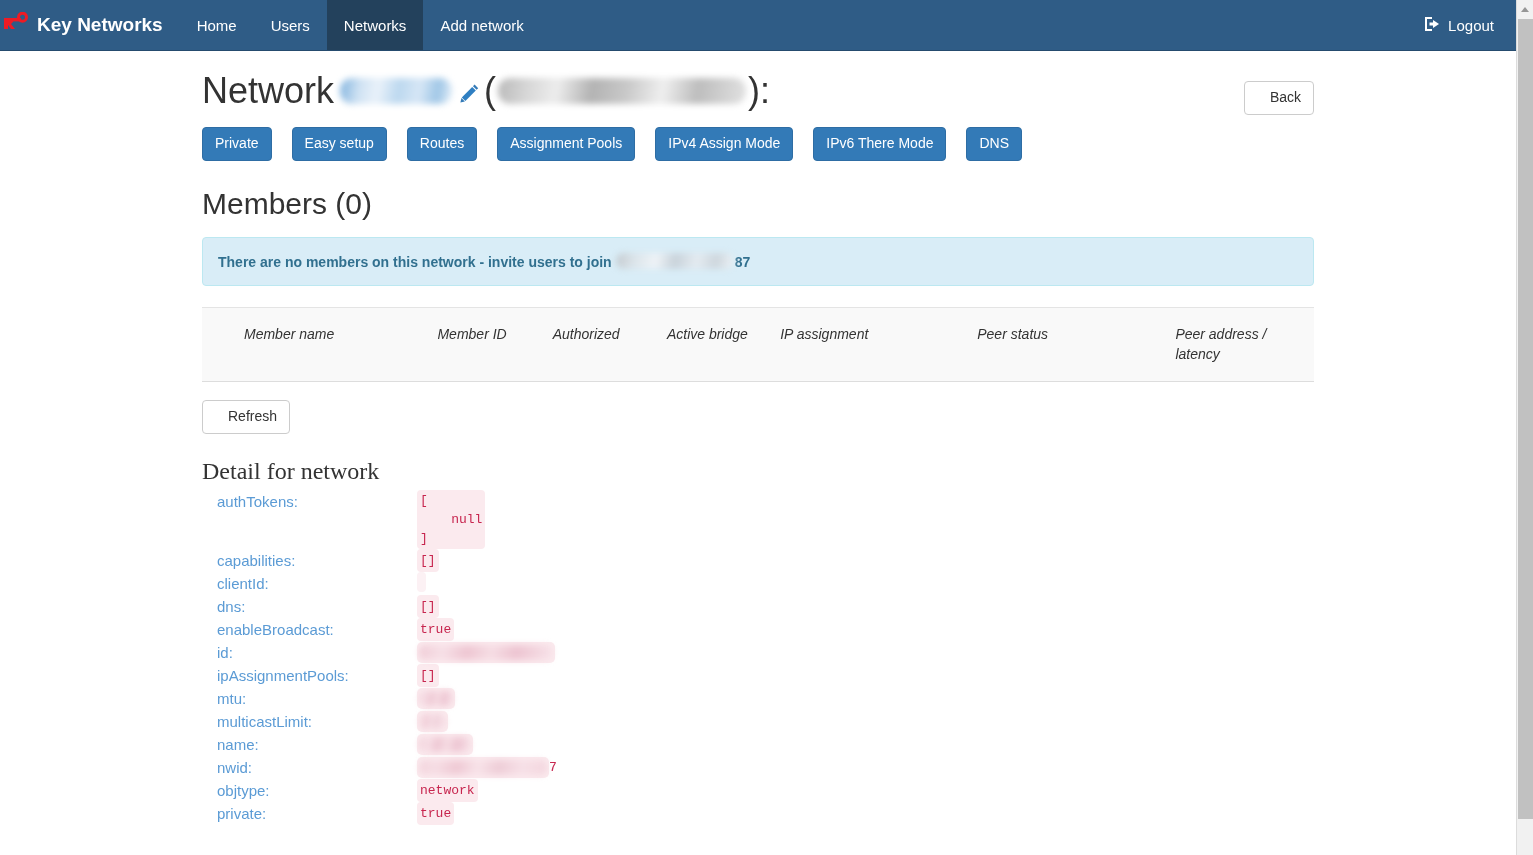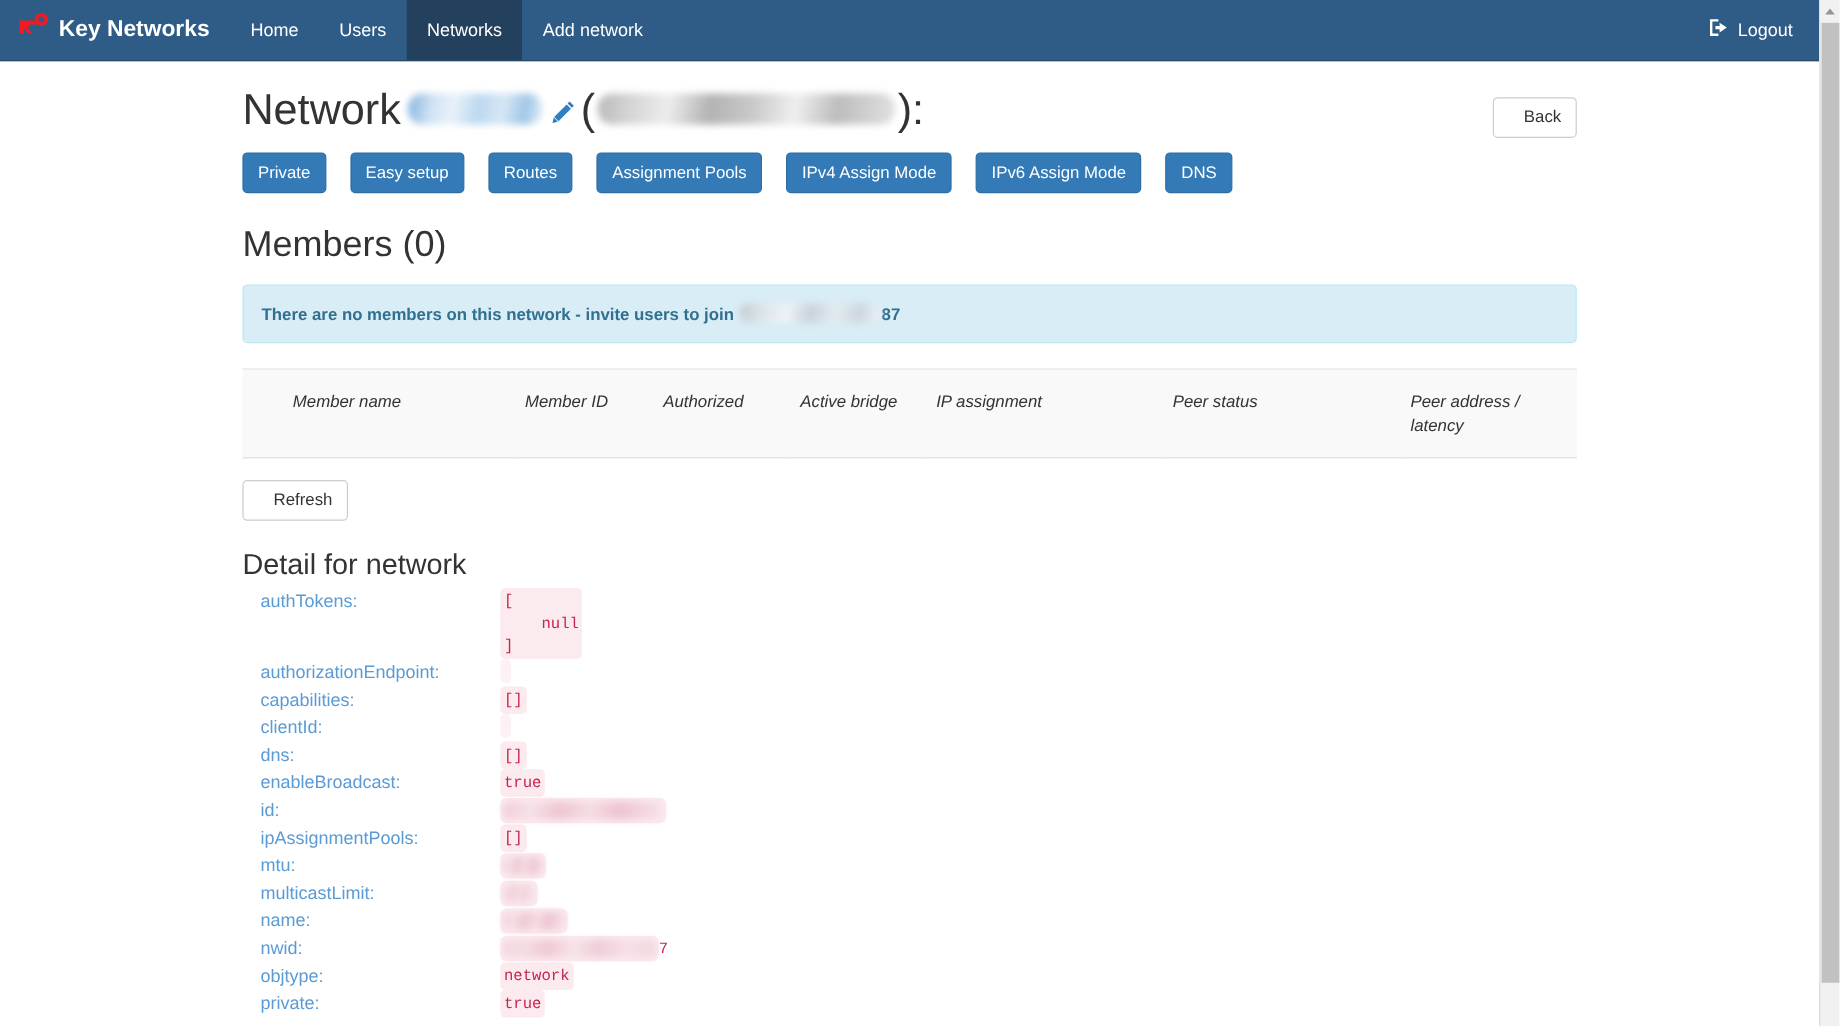--- a/index.html
+++ b/index.html
@@ -64,21 +64,21 @@
     height: 51px;
     background: #2f5c86;
     display: flex;
     align-items: stretch;
     border-bottom: 1px solid #254b6e;
   }
   .brand {
     display: flex;
     align-items: center;
     gap: 9px;
-    padding: 0 17px 0 14px;
+    padding: 0 17px 0 2px;
     color: #ffffff;
     font-size: 19px;
     font-weight: bold;
     white-space: nowrap;
     cursor: pointer;
   }
   .brand .key-icon { display: block; }
   .nav-links { display: flex; align-items: stretch; }
   .nav-link {
     display: flex;
@@ -194,20 +194,21 @@
     margin: 26px 0 0 0;
     color: #333;
     line-height: 1.1;
   }
   h3.detail-title {
     font-size: 24px;
     font-weight: normal;
     margin: 24px 0 6px 0;
     color: #333;
     line-height: 1.1;
+    font-family: Liberation Serif, serif;
   }
 
   
   .alert-info {
     margin-top: 17px;
     padding: 15px;
     background: #d9edf7;
     border: 1px solid #bce8f1;
     border-radius: 4px;
     color: #31708f;
@@ -382,21 +383,21 @@
           <button class="btn btn-default">Back</button>
         </div>
       </div>
 
       <div class="btn-row">
         <button class="btn btn-primary">Private</button>
         <button class="btn btn-primary">Easy setup</button>
         <button class="btn btn-primary">Routes</button>
         <button class="btn btn-primary">Assignment Pools</button>
         <button class="btn btn-primary">IPv4 Assign Mode</button>
-        <button class="btn btn-primary">IPv6 Assign Mode</button>
+        <button class="btn btn-primary">IPv6 There Mode</button>
         <button class="btn btn-primary">DNS</button>
       </div>
 
       <h2 class="section-title">Members (0)</h2>
 
       <div class="alert-info">
         <strong>There are no members on this network - invite users to join</strong><span class="blur-inline"></span><strong>87</strong>
       </div>
 
       <table class="members">
@@ -421,24 +422,20 @@
       <h3 class="detail-title">Detail for network</h3>
 
       <div class="detail-list" id="detail-list">
           <div class="detail-row">
             <div class="detail-key">authTokens:</div>
             <span class="detail-val multiline">[
     null
 ]</span>
           </div>
           <div class="detail-row">
-            <div class="detail-key">authorizationEndpoint:</div>
-            <span class="detail-val empty"></span>
-          </div>
-          <div class="detail-row">
             <div class="detail-key">capabilities:</div>
             <span class="detail-val">[]</span>
           </div>
           <div class="detail-row">
             <div class="detail-key">clientId:</div>
             <span class="detail-val empty"></span>
           </div>
           <div class="detail-row">
             <div class="detail-key">dns:</div>
             <span class="detail-val">[]</span>

